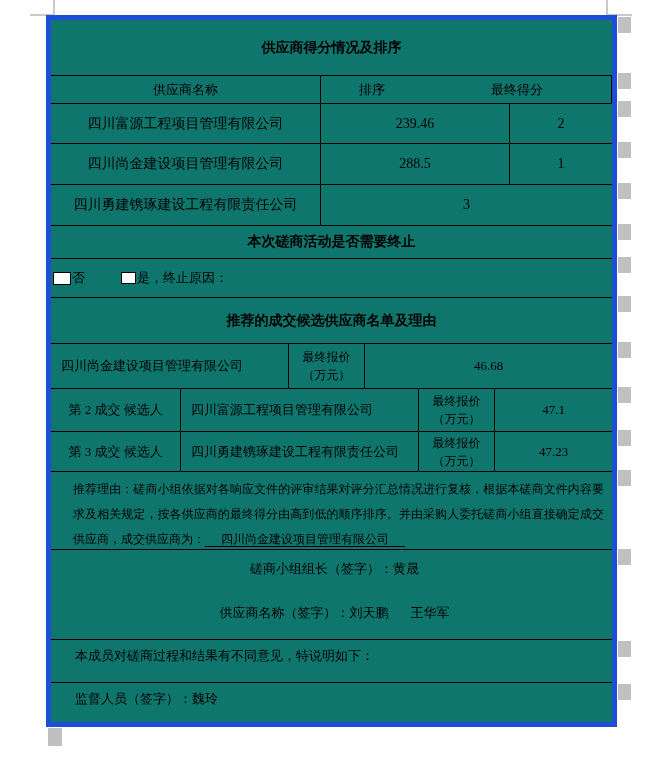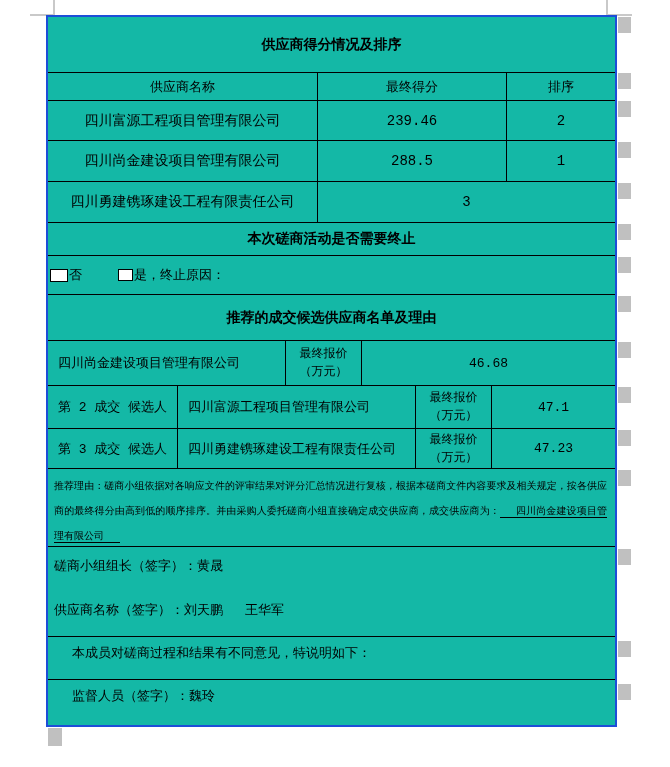--- a/index.html
+++ b/index.html
@@ -19,21 +19,21 @@
   .crop.tl-h { left:30px; top:14px; width:24px; height:2px; }
   .crop.tr-v { left:606px; top:0; width:2px; height:15px; }
   .crop.tr-h { left:606px; top:14px; width:26px; height:2px; }
 
   
   .row-end-mark { position:absolute; left:618px; width:13px; height:16px; background:#c0c0c0; }
   .table-end-mark { position:absolute; left:48px; top:728px; width:14px; height:18px; background:#c0c0c0; }
 
   .doc-table {
     position:absolute; left:46px; top:15px; width:571px; height:712px;
-    background:#14b8a6; border:2px solid #1d4ed8;font-family:Liberation Mono, monospace;
+    background:#0f766e; border:5px solid #1d4ed8;
   }
   .row { border-top:1px solid #000; display:flex; align-items:stretch; }
   .row.first { border-top:none; }
 
   .cell { display:flex; align-items:center; justify-content:center; text-align:center;
           border-right:1px solid #000; overflow:hidden; }
   .cell.last { border-right:none; }
   .cell.left { justify-content:flex-start; text-align:left; padding-left:10px; }
 
   .sect-title { font-weight:bold; font-size:14px; justify-content:center; align-items:center;
@@ -63,27 +63,27 @@
   .r-cand-title { height:46px; }
   .r-cand { height:45px; font-size:13px; }
   .r-cand2 { height:43px; }
   .r-cand3 { height:40px; }
   .c-cand-label { width:130px; }
   .c-cand-name { width:238px; }
   .c-cand-price-label { width:76px; font-size:12px; flex-direction:column; line-height:1.5; }
   .c-cand-price { flex:1; }
 
   
-  .r-reason { height:78px; font-size:10px; }
+  .r-reason { height:78px; font-size:12px;padding-left:16px; }
   .reason-text { padding:5px 8px 0 6px; line-height:25px; text-align:justify; width:100%; }
   .underlined { border-bottom:1px solid #000; padding:0 16px; }
 
   
   .r-sign { height:90px; font-size:13px; }
-  .sign-inner { padding:10px 0 0 6px; width:100%; }
+  .sign-inner { padding:10px 0 0 6px; width:100%;text-align:center; }
   .sign-line2 { margin-top:26px; }
   .name-gap { display:inline-block; width:22px; }
 
   .r-dissent { height:43px; font-size:13px; }
   .pad-cell { padding:7px 8px 0 24px; width:100%; }
   .r-supervisor { height:44px; font-size:13px; }
 </style>
 </head>
 <body>
 
@@ -95,22 +95,22 @@
   <div class="crop tr-h"></div>
 
   <div class="doc-table">
 
     <div class="row first r-title">
       <div class="sect-title">供应商得分情况及排序</div>
     </div>
 
     <div class="row r-head">
       <div class="cell c-name">供应商名称</div>
+      <div class="cell c-rank last">排序</div>
       <div class="cell c-score">最终得分</div>
-      <div class="cell c-rank last">排序</div>
     </div>
 
     <div class="row r-score">
       <div class="cell c-name">四川富源工程项目管理有限公司</div>
       <div class="cell c-score">239.46</div>
       <div class="cell c-rank last">2</div>
     </div>
     <div class="row r-score2">
       <div class="cell c-name">四川尚金建设项目管理有限公司</div>
       <div class="cell c-score">288.5</div>

